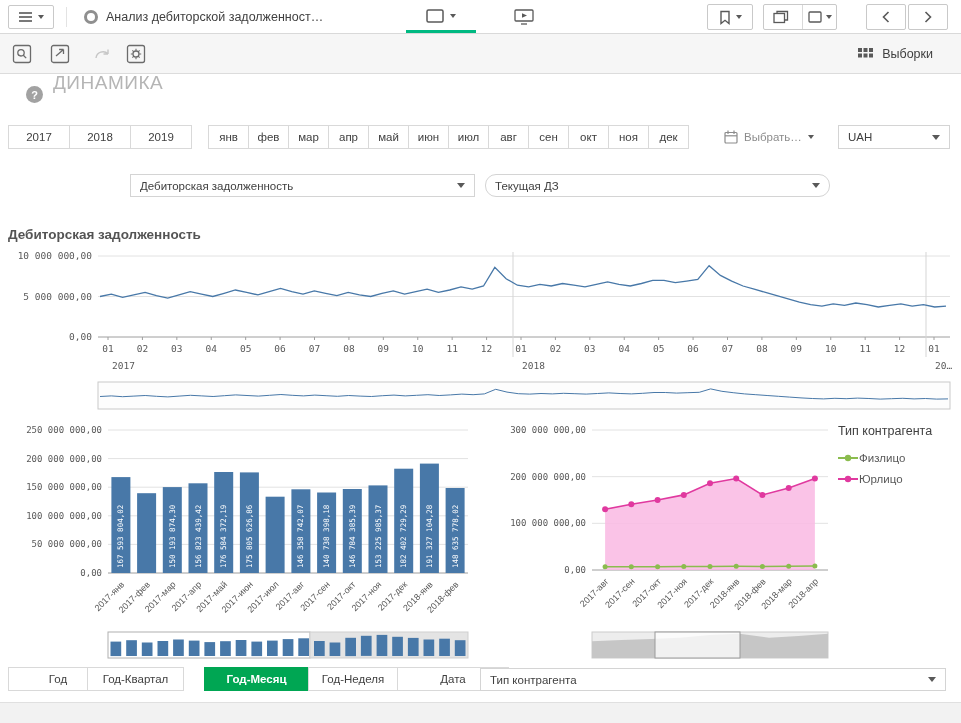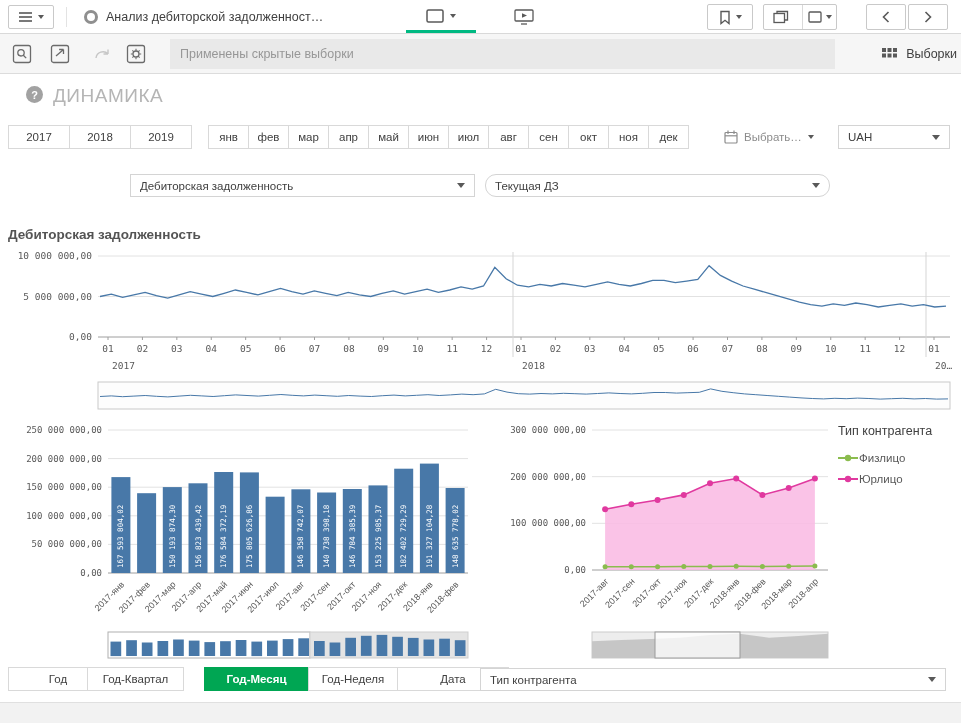--- a/index.html
+++ b/index.html
@@ -24,25 +24,25 @@
 .group-btn .half+.half{border-left:1px solid #d9d9d9;}
 .prev-btn{left:866px;top:4px;width:40px;height:26px;}
 .next-btn{left:908px;top:4px;width:40px;height:26px;}
 .caret{display:inline-block;width:0;height:0;border-left:4px solid transparent;border-right:4px solid transparent;border-top:5px solid #595959;}
 .caret.sm{border-left-width:3.5px;border-right-width:3.5px;border-top-width:4.5px;}
 
 
 .selbar{position:absolute;left:0;top:34px;width:961px;height:40px;background:#f6f6f6;border-bottom:1px solid #dcdcdc;}
 .tool{position:absolute;top:5px;width:32px;height:30px;display:flex;align-items:center;justify-content:center;background:transparent;border:none;cursor:pointer;}
 .selmsg{position:absolute;left:170px;top:5px;width:665px;height:30px;background:#e9e9e9;color:#979797;font-size:12.5px;line-height:30px;padding-left:10px;overflow:hidden;white-space:nowrap;}
-.selright{position:absolute;right:4px;top:5px;height:30px;display:flex;align-items:center;gap:9px;font-size:12.5px;color:#404040;cursor:pointer;}
+.selright{position:absolute;right:28px;top:5px;height:30px;display:flex;align-items:center;gap:9px;font-size:12.5px;color:#404040;cursor:pointer;}
 
 
 .help{position:absolute;left:26px;top:86px;width:17px;height:17px;border-radius:50%;background:#a2a2a2;color:#fff;font-size:11px;font-weight:bold;display:flex;align-items:center;justify-content:center;cursor:pointer;}
-.page-title{position:absolute;left:53px;top:85px;font-size:19px;color:#b5b5b5;letter-spacing:0.5px;}
+.page-title{position:absolute;left:53px;top:72px;font-size:19px;color:#b5b5b5;letter-spacing:0.5px;}
 
 .row{position:absolute;display:flex;}
 .year-row{left:8px;top:125px;}
 .month-row{left:208px;top:125px;}
 .fcell{height:24px;background:#fff;border:1px solid #d9d9d9;display:flex;align-items:center;justify-content:center;font-size:11.5px;color:#404040;cursor:pointer;margin-left:-1px;}
 .row .fcell:first-child{margin-left:0;}
 .ycell{width:62px;}
 .mcell{width:41px;}
 
 .datepicker{position:absolute;left:718px;top:125px;width:102px;height:24px;display:flex;align-items:center;gap:6px;padding:0 6px;cursor:pointer;color:#8c8c8c;font-size:11.5px;background:#fff;}
@@ -161,21 +161,20 @@
       </svg>
     </button>
     <button class="tool" style="left:120px;">
       <svg width="20" height="20">
         <rect x="1.5" y="1.5" width="17" height="17" rx="2" fill="none" stroke="#6b6b6b" stroke-width="1.3"></rect>
         <circle cx="10" cy="10" r="3" fill="none" stroke="#6b6b6b" stroke-width="1.3"></circle>
         <path d="M10 4.8v2M10 13.2v2M4.8 10h2M13.2 10h2M6.4 6.4l1.4 1.4M12.2 12.2l1.4 1.4M13.6 6.4l-1.4 1.4M7.8 12.2l-1.4 1.4" stroke="#6b6b6b" stroke-width="1.1"></path>
       </svg>
     </button>
 
-    <div class="selmsg">Применены скрытые выборки</div>
 
     <div class="selright">
       <svg width="15" height="13">
         <rect x="0" y="0" width="4" height="4" fill="#595959"></rect>
           <rect x="5.5" y="0" width="4" height="4" fill="#595959"></rect>
           <rect x="11" y="0" width="4" height="4" fill="#595959"></rect>
         <rect x="0" y="5.5" width="4" height="4" fill="#595959"></rect>
           <rect x="5.5" y="5.5" width="4" height="4" fill="#595959"></rect>
           <rect x="11" y="5.5" width="4" height="4" fill="#595959"></rect>
       </svg>

